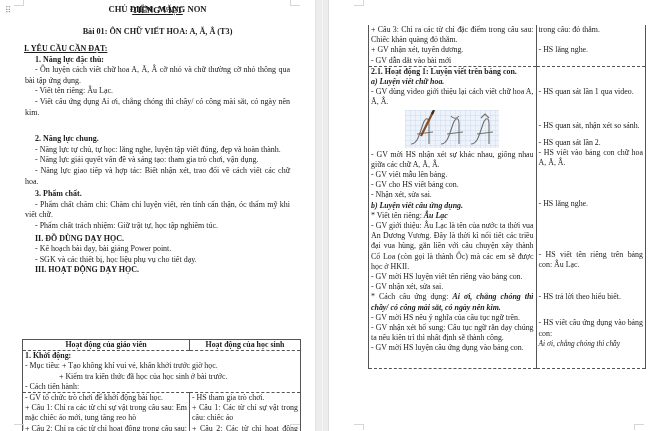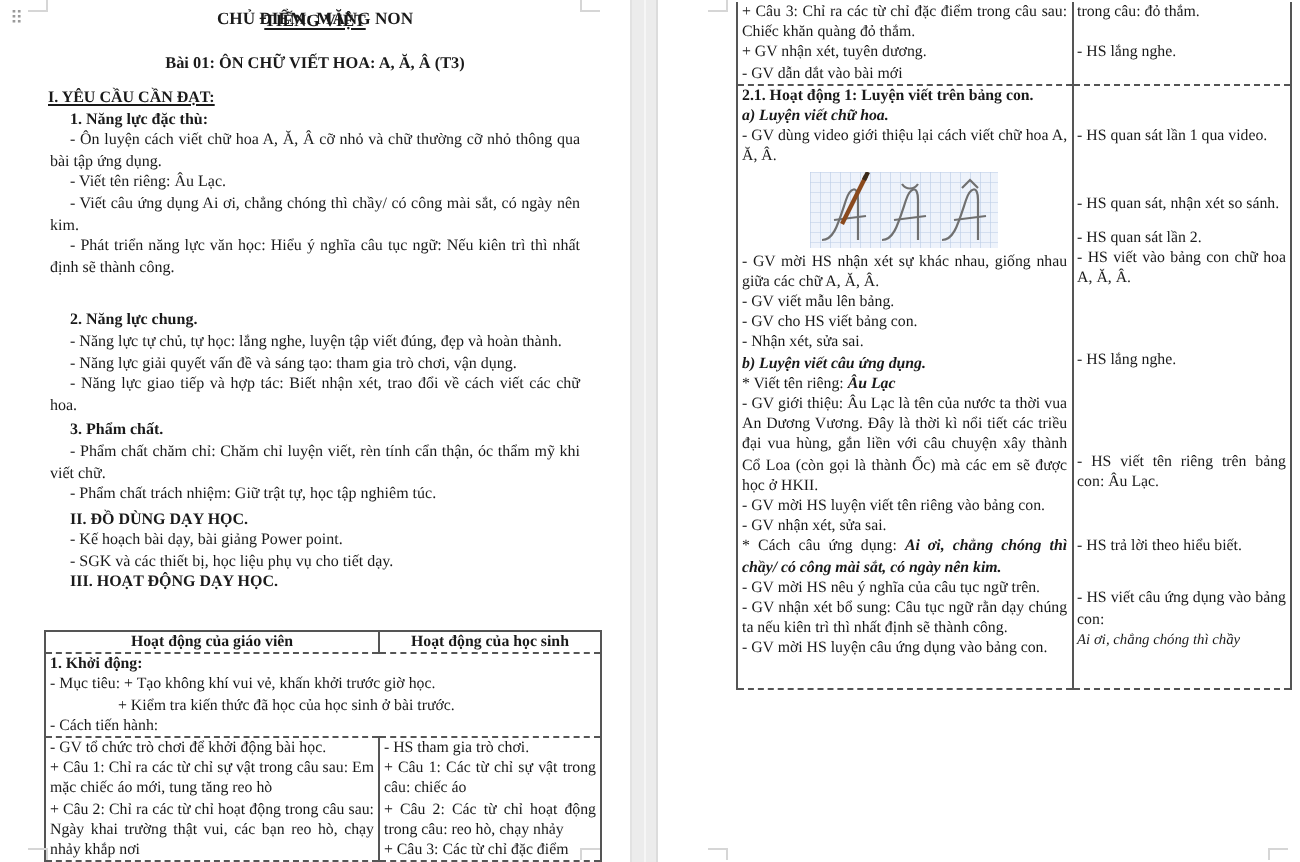--- a/index.html
+++ b/index.html
@@ -24,21 +24,21 @@
   
   .title1 { left: 0; width: 315px; top: 5px; font-size: 8.6px; }
   .title2 { left: 0; width: 315px; top: 4px; font-size: 8.6px; }
   .title3 { left: 0; width: 315px; top: 27px; font-size: 8.2px; }
 
   .body-block { position: absolute; left: 25px; width: 265px; font-size: 8px; line-height: 10.6px; }
   .body-block p { margin: 0; text-align: justify; }
   .ind { text-indent: 10px; }
 
   
-  table.lesson { position: absolute; border-collapse: collapse; font-size: 7.9px; line-height: 10.2px; }
+  table.lesson { position: absolute; border-collapse: collapse; font-size: 7.9px; line-height: 10.2px; margin-top: 24px; }
   table.lesson td { border-left: 1px solid #555; border-right: 1px solid #555; vertical-align: top; padding: 0 2px; }
   table.lesson tr.dash-top td { border-top: 1px dashed #555; }
   table.lesson tr.solid-top td { border-top: 1px solid #555; }
   table.lesson tr.dash-bottom td { border-bottom: 1px dashed #555; }
   table.lesson td p { margin: 0; text-align: justify; }
   #table-left { left: 22px; top: 315px; width: 279px; }
   #table-right { left: 39px; top: 1px; width: 278px; }
   .col-gv { width: 167px; }
   .col-hs { width: 111px; }
   #table-right .col-gv { width: 168px; }
@@ -60,21 +60,20 @@
   <div class="txt title1 center b u">TIẾNG VIỆT</div>
   <div class="txt title2 center b">CHỦ ĐIỂM: MĂNG NON</div>
   <div class="txt title3 center b">Bài 01: ÔN CHỮ VIẾT HOA: A, Ă, Â (T3)</div>
 
   <div class="body-block" style="top:44px;">
     <p class="b u" style="margin-left:-1px;">I. YÊU CẦU CẦN ĐẠT:</p>
     <p class="b ind">1. Năng lực đặc thù:</p>
     <p class="ind">- Ôn luyện cách viết chữ hoa A, Ă, Â cỡ nhỏ và chữ thường cỡ nhỏ thông qua bài tập ứng dụng.</p>
     <p class="ind">- Viết tên riêng: Âu Lạc.</p>
     <p class="ind">- Viết câu ứng dụng Ai ơi, chẳng chóng thì chầy/ có công mài sắt, có ngày nên kim.</p>
-    <p class="ind">- Phát triển năng lực văn học: Hiểu ý nghĩa câu tục ngữ: Nếu kiên trì thì nhất định sẽ thành công.</p>
     <p class="b ind" style="margin-top:16px;">2. Năng lực chung.</p>
     <p class="ind">- Năng lực tự chủ, tự học: lắng nghe, luyện tập viết đúng, đẹp và hoàn thành.</p>
     <p class="ind">- Năng lực giải quyết vấn đề và sáng tạo: tham gia trò chơi, vận dụng.</p>
     <p class="ind">- Năng lực giao tiếp và hợp tác: Biết nhận xét, trao đổi về cách viết các chữ hoa.</p>
     <p class="b ind" style="margin-top:2px;">3. Phẩm chất.</p>
     <p class="ind">- Phẩm chất chăm chỉ: Chăm chỉ luyện viết, rèn tính cẩn thận, óc thẩm mỹ khi viết chữ.</p>
     <p class="ind">- Phẩm chất trách nhiệm: Giữ trật tự, học tập nghiêm túc.</p>
     <p class="b ind" style="margin-top:2px;">II. ĐỒ DÙNG DẠY HỌC.</p>
     <p class="ind">- Kế hoạch bài dạy, bài giảng Power point.</p>
     <p class="ind">- SGK và các thiết bị, học liệu phụ vụ cho tiết dạy.</p>

